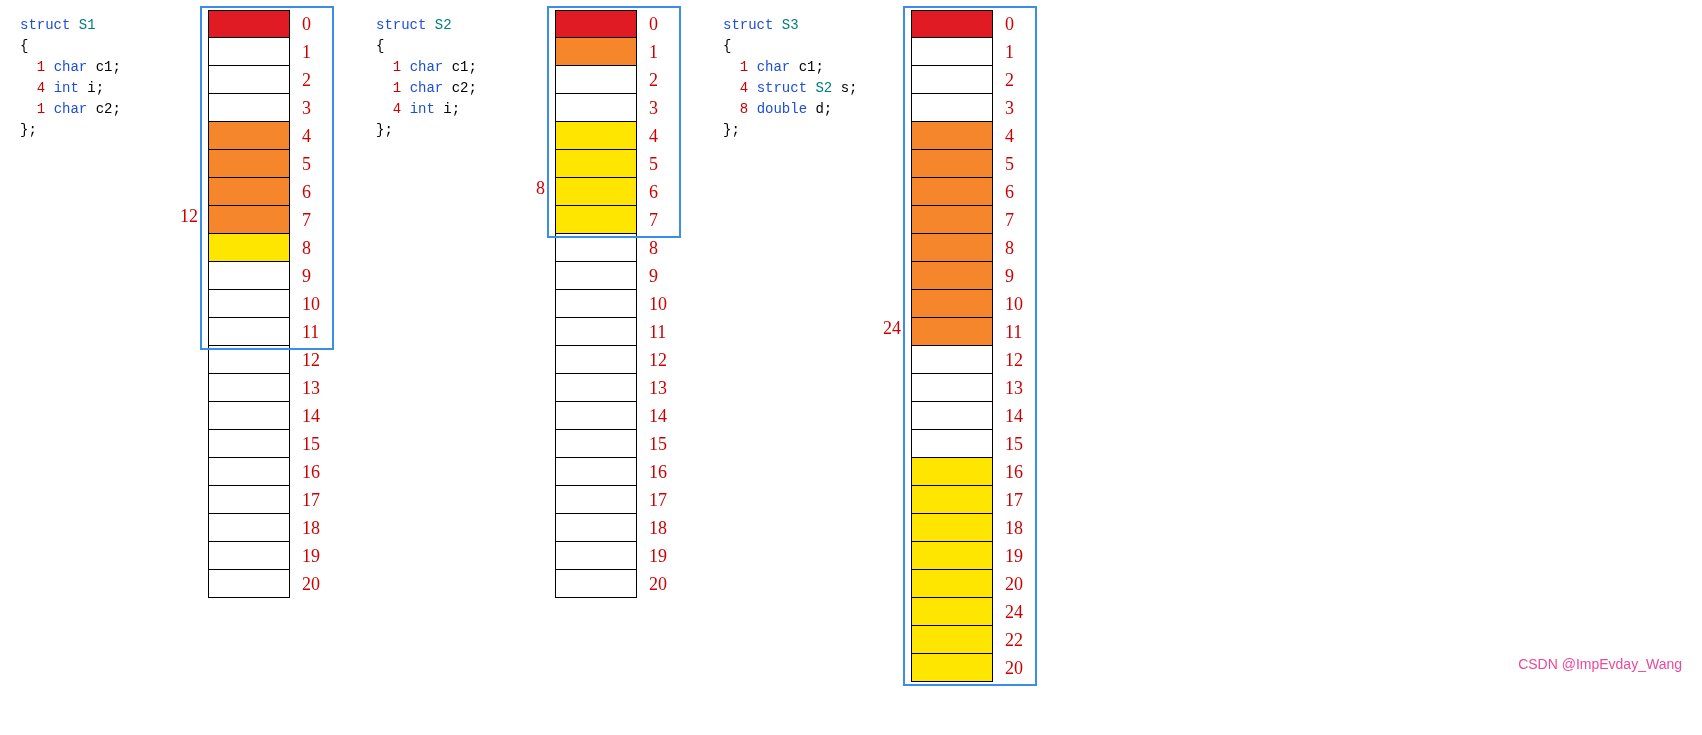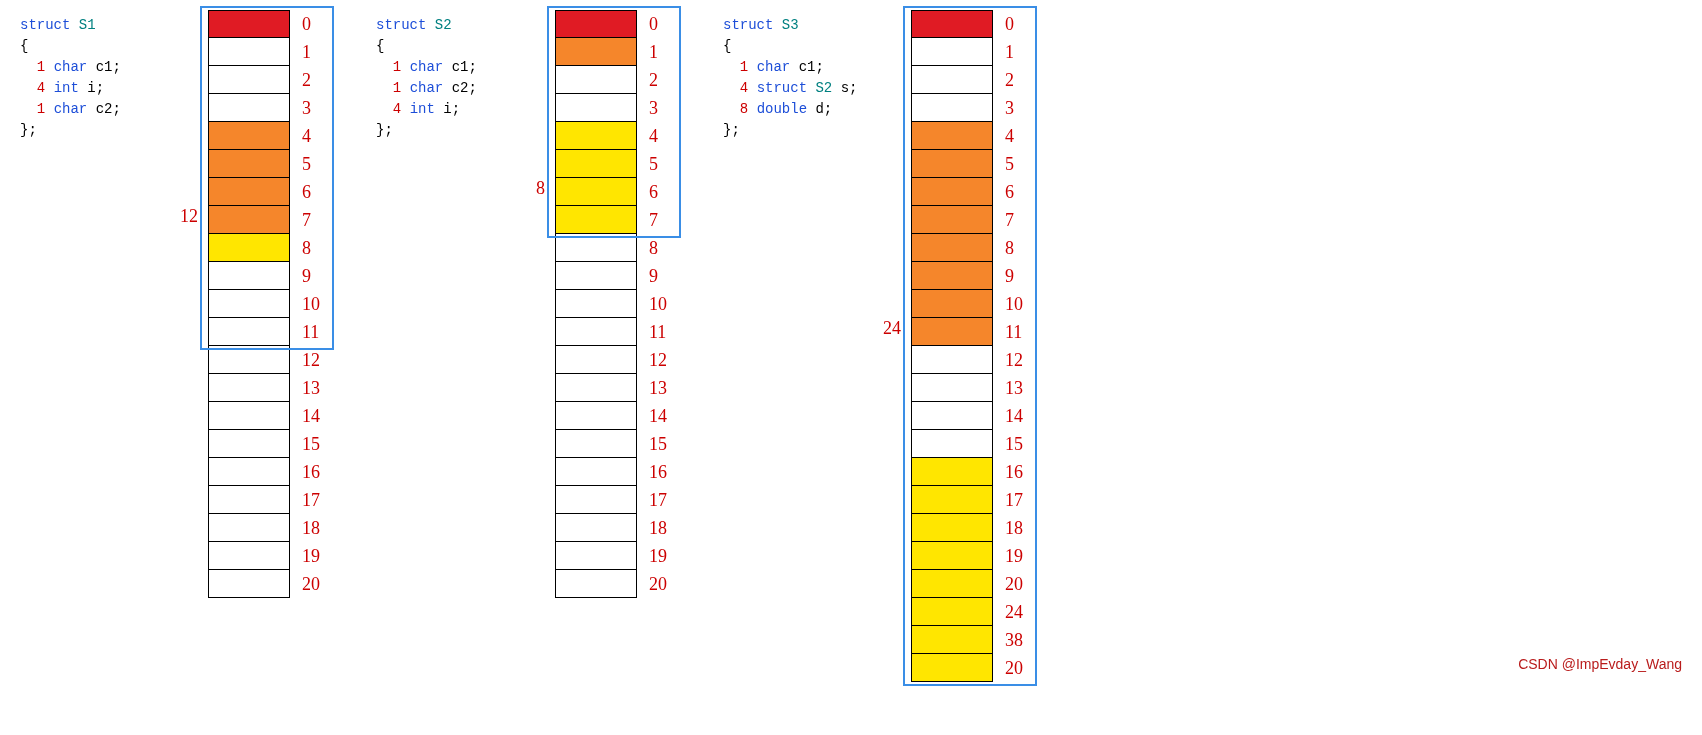--- a/index.html
+++ b/index.html
@@ -73,21 +73,21 @@
   .white   { background: #fff; }
   .highlight-box {
     position: absolute;
     border: 2px solid #3a8ee6;
     pointer-events: none;
   }
   .watermark {
     position: absolute;
     right: 20px;
     bottom: 20px;
-    color: #b91c1c;
+    color: #ec4899;
     font-size: 14px;
     font-family: sans-serif;
   }
 </style>
 </head>
 <body>
 
 <div class="container" id="root">
     <div class="struct-block" style="position: relative;">
       <div class="code-panel"><span class="kw">struct</span> <span class="type">S1</span>
@@ -378,21 +378,21 @@
           <div class="mem-row">
             <div class="cell yellow"></div>
             <div class="idx">20</div>
           </div>
           <div class="mem-row">
             <div class="cell yellow"></div>
             <div class="idx">24</div>
           </div>
           <div class="mem-row">
             <div class="cell yellow"></div>
-            <div class="idx">38</div>
+            <div class="idx">22</div>
           </div>
           <div class="mem-row">
             <div class="cell yellow"></div>
             <div class="idx">20</div>
           </div>
           <div class="highlight-box" style="left: -8px; top: -4px; width: 134px; height: 680px;"></div>
         </div>
       </div>
     </div>
   </div>

